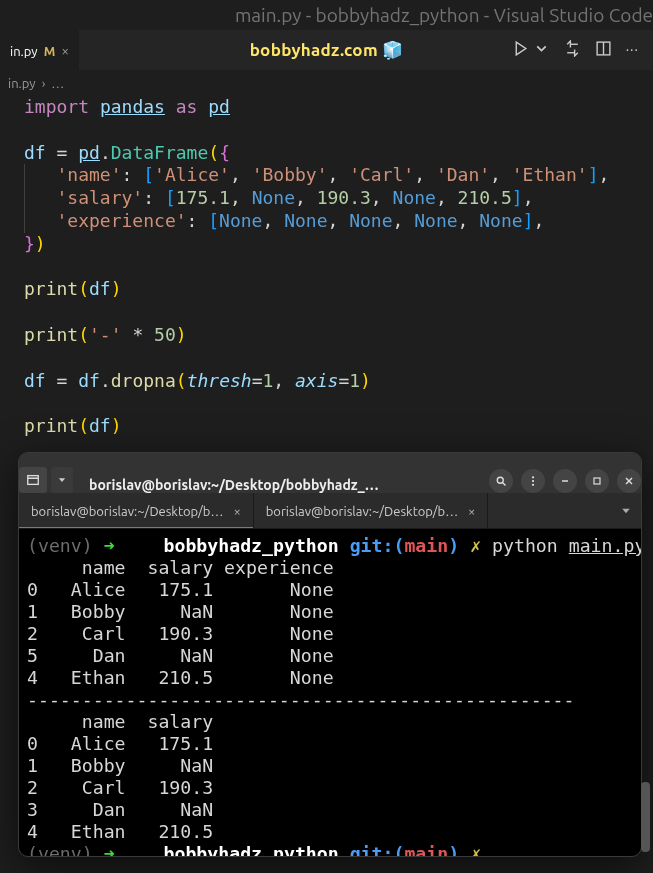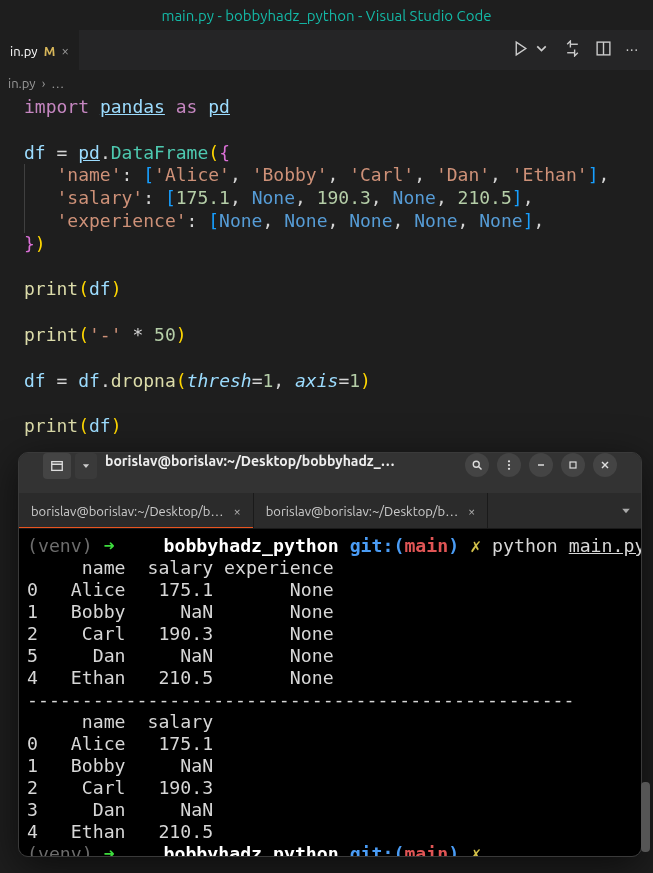--- a/index.html
+++ b/index.html
@@ -13,23 +13,23 @@
     overflow: hidden;
     position: relative;
   }
 
   
   .titlebar {
     height: 30px;
     background: #1e1e1e;
     display: flex;
     align-items: center;
-    justify-content: center;
-    font-size: 15px;
-    color: #14b8a6;
+    justify-content: flex-end;
+    font-size: 19px;
+    color: #737373;
   }
 
   
   .tabrow {
     height: 40px;
     background: #252526;
     display: flex;
     align-items: center;
     justify-content: space-between;
   }
@@ -123,23 +123,23 @@
     box-shadow: 0 10px 40px rgba(0,0,0,0.6);
     overflow: hidden;
     border: 1px solid #3a3a3a;
     display: flex;
     flex-direction: column;
   }
   .term-titlebar {
     height: 40px;
     background: #333333;
     display: flex;
-    align-items: flex-start;
-    padding: 0 24px;
-    gap: 8px;
+    align-items: flex-end;
+    padding: 0 0;
+    gap: 16px;
   }
   .term-titlebar .left-btns { display: flex; gap: 4px; align-items: center; }
   .term-btn-box {
     width: 28px; height: 26px;
     background: #444;
     border-radius: 4px;
     display: flex; align-items: center; justify-content: center;
   }
   .term-btn-dd {
     width: 22px; height: 26px;
@@ -238,20 +238,25 @@
   <span>main.py - bobbyhadz_python - Visual Studio Code</span>
 </div>
 
 <div class="tabrow">
   <div class="tabs-left">
     <div class="tab active">
       <span class="fname">in.py</span>
       <span class="mod">M</span>
       <span class="close-x">×</span>
     </div>
+  </div>
+  <div class="tabrow-center">
+    <span class="brand">
+      <span>bobbyhadz.com</span><span class="cube">🧊</span>
+    </span>
   </div>
   <div class="tabrow-right">
     <span>
       <svg viewBox="0 0 16 16" fill="none" stroke="#ccc" stroke-width="1.3">
           <polygon points="4,2 13,8 4,14"></polygon>
         </svg>
     </span>
     <span style="margin-left:-10px">
       <svg viewBox="0 0 16 16" fill="none" stroke="#ccc" stroke-width="1.6">
           <polyline points="4,6 8,10 12,6"></polyline>

